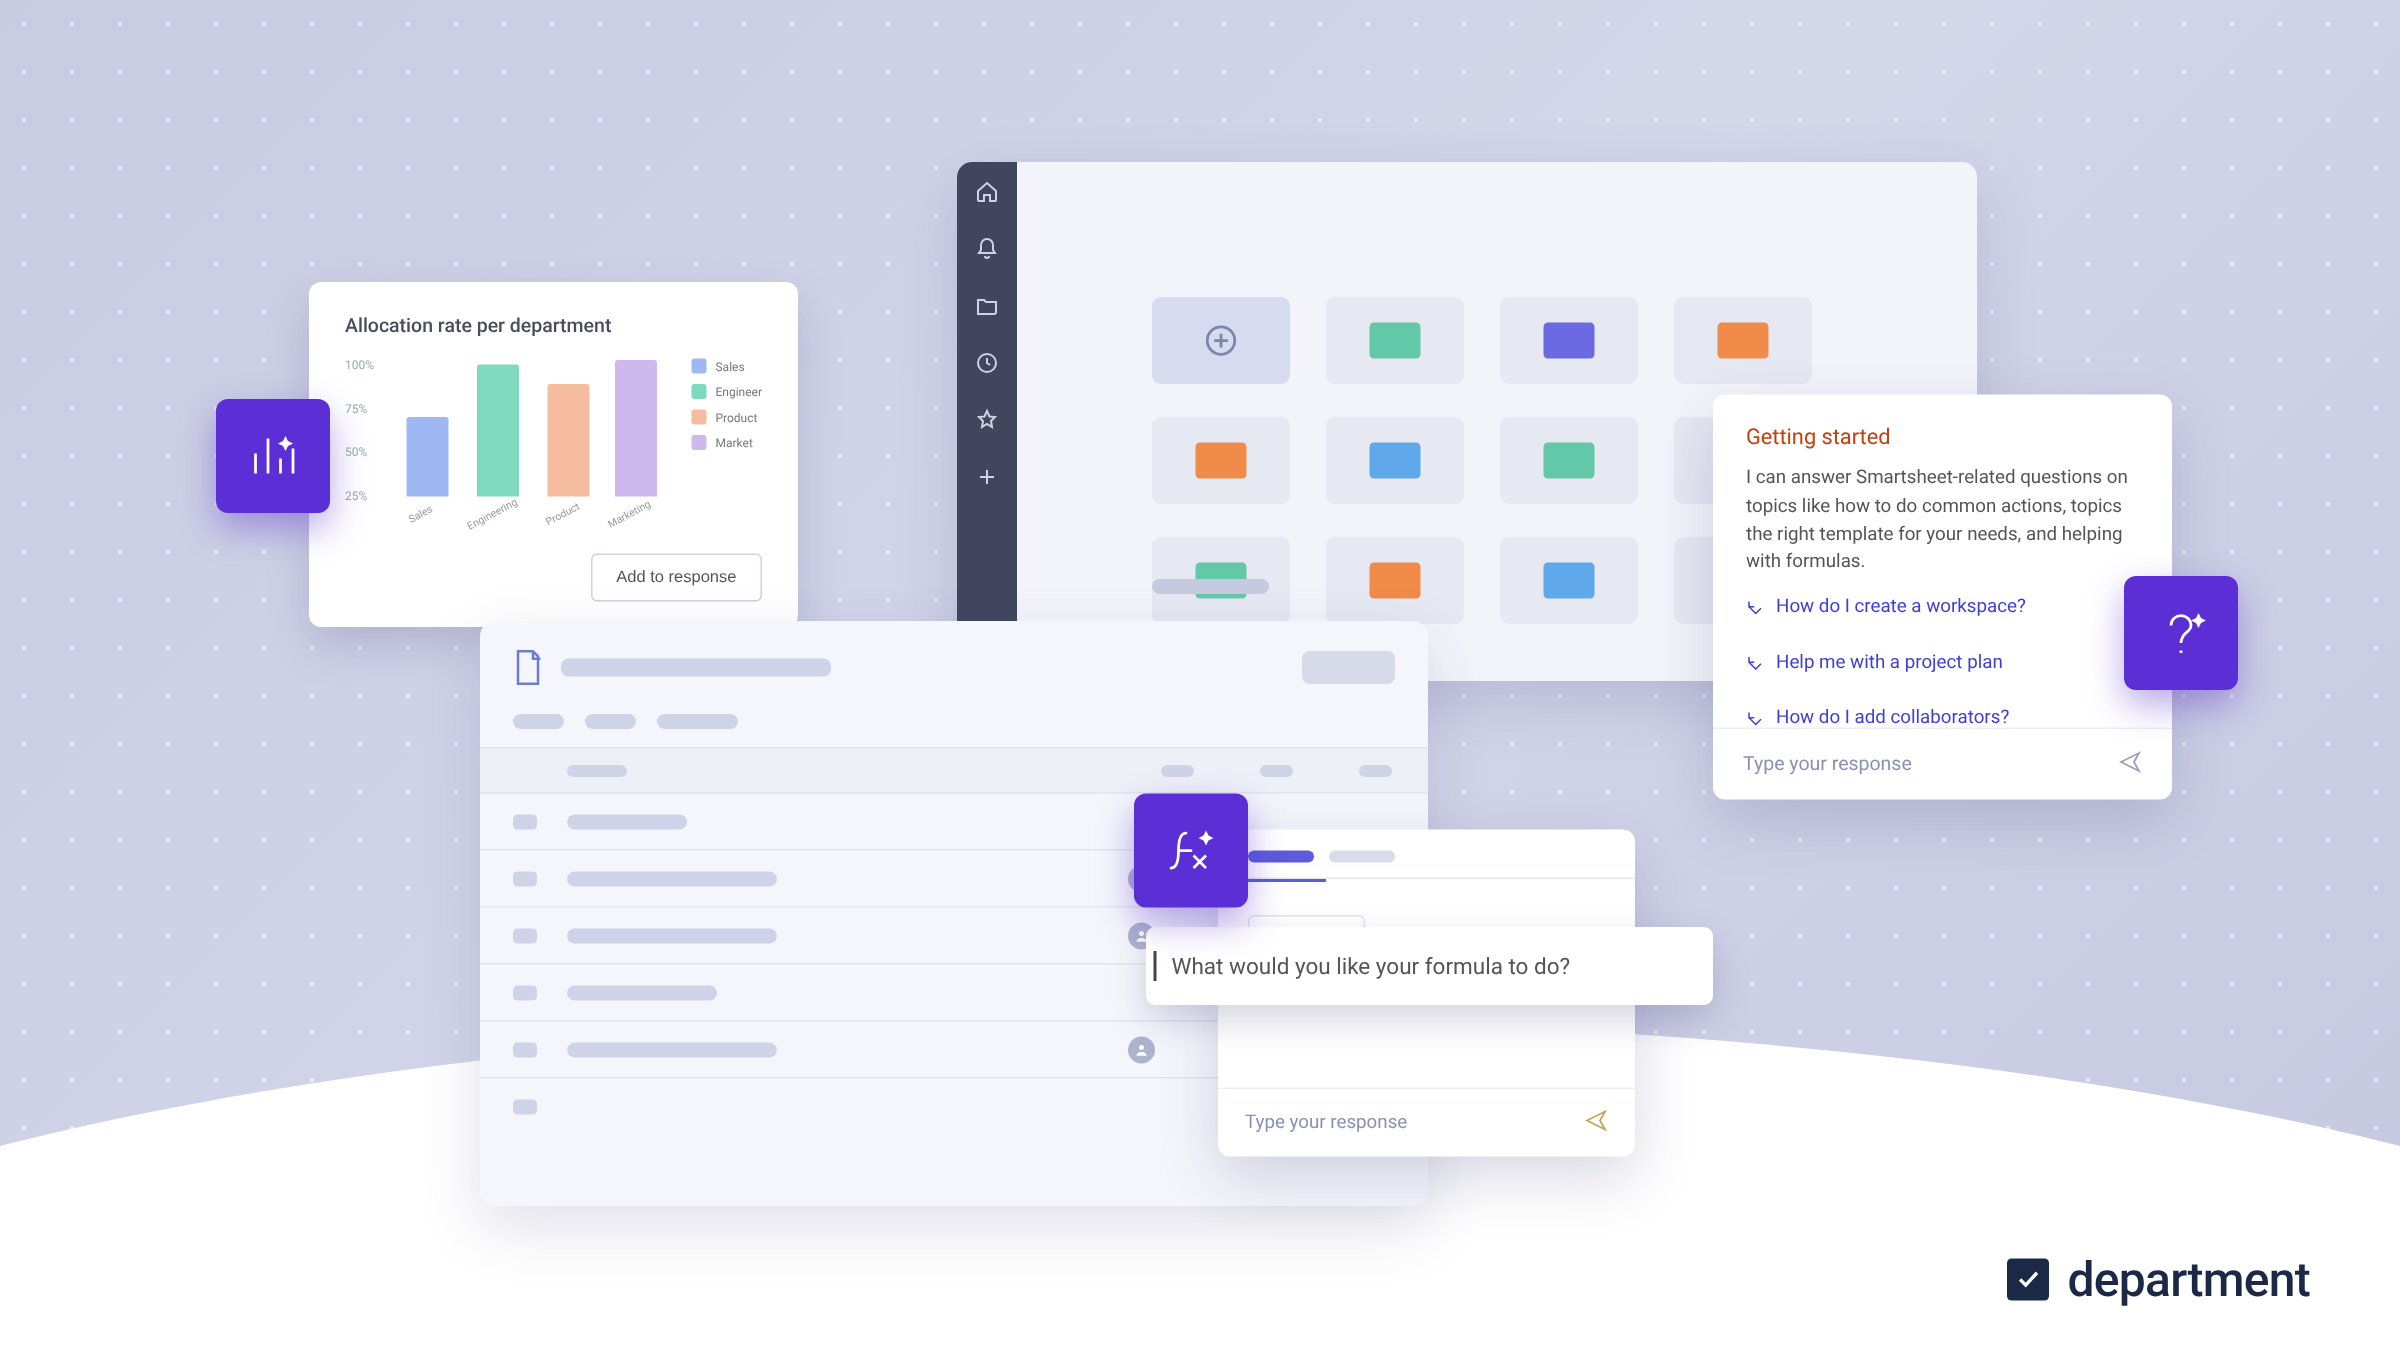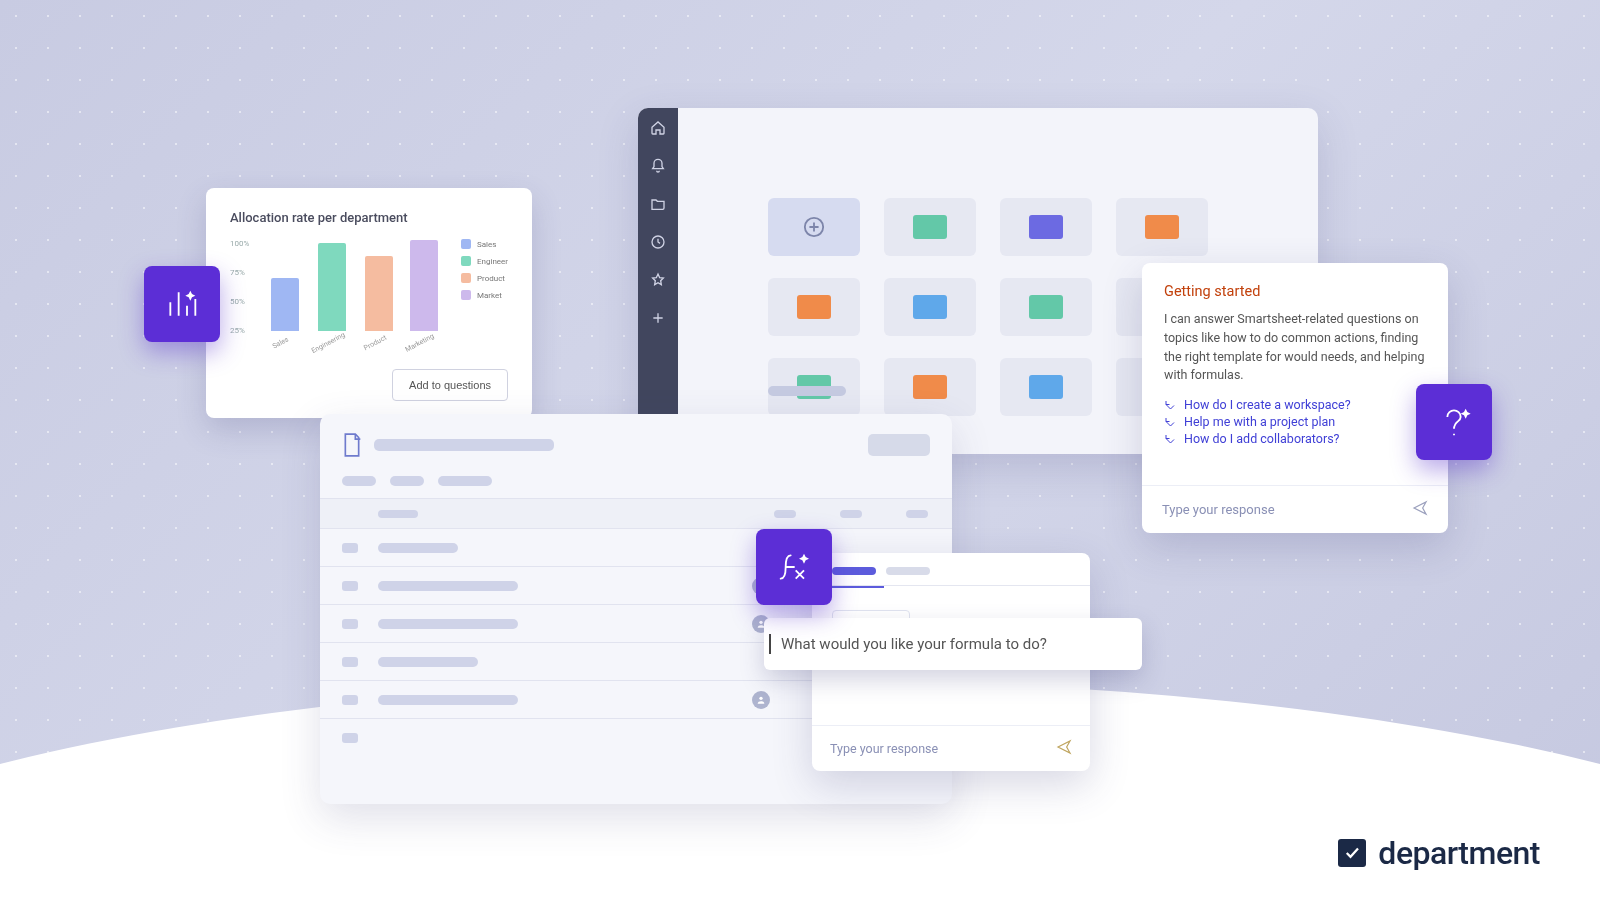--- a/index.html
+++ b/index.html
@@ -78,21 +78,21 @@
   .f-input{ position:absolute; bottom:0; left:0; right:0; height:46px; border-top:1px solid #eceef6; display:flex; align-items:center; justify-content:space-between; padding:0 18px; font-size:12.5px; color:#8a90b5;}
   .send-ico svg{ width:16px; height:16px; stroke:#bfa55f; fill:none; stroke-width:1.8;}
 
   .formula-prompt{ position:absolute; top:618px; left:764px; width:378px; height:52px; background:#fff; border-radius:6px; box-shadow:0 10px 24px rgba(60,60,120,.22); display:flex; align-items:center; padding:0 5px; font-size:15px; color:#555;}
   .cursor-bar{ width:2px; height:20px; background:#444; margin-right:10px;}
 
   
   .help-panel{ position:absolute; top:263px; left:1142px; width:306px; height:270px; background:#fff; border-radius:8px; box-shadow:0 14px 40px rgba(60,60,120,.20); padding:20px 22px 0; font-size:12.5px; color:#3b3d4d;}
   .help-panel h4{ font-size:14.5px; font-weight:400; margin-bottom:10px; color:#c2410c;}
   .help-panel p{ line-height:1.5; color:#555; margin-bottom:12px;}
-  .help-links{ display:flex; flex-direction:column; gap:2px; margin-bottom:14px;}
+  .help-links{ display:flex; flex-direction:column; gap:22px; margin-bottom:14px;}
   .help-links a{ color:#3f3fd6; text-decoration:none; display:flex; align-items:center; gap:8px; font-size:12.5px;}
   .help-links svg{ width:12px; height:12px; stroke:#3f3fd6; fill:none; stroke-width:2;}
   .help-input{ position:absolute; bottom:0; left:0; right:0; height:48px; border-top:1px solid #eceef6; display:flex; align-items:center; justify-content:space-between; padding:0 20px; font-size:13px; color:#8a90b5;}
   .help-input svg{ width:16px; height:16px; stroke:#9ba0bd; fill:none; stroke-width:1.8;}
 
   
   .badge{ position:absolute; width:76px; height:76px; background:#5c2ed6; border-radius:8px; display:flex; align-items:center; justify-content:center; box-shadow:0 10px 24px rgba(80,40,200,.4);}
   .badge svg{ width:40px; height:40px; stroke:#fff; fill:none; stroke-width:2.2;}
   .badge.chart{ top:266px; left:144px;}
   .badge.fx{ top:529px; left:756px;}
@@ -215,21 +215,21 @@
           <span class="swatch" style="background:#f5bca0"></span>
           <span>Product</span>
         </div>
       <div class="row">
           <span class="swatch" style="background:#cdb9ec"></span>
           <span>Market</span>
         </div>
     </div>
   </div>
   <div class="chart-actions">
-    <button class="btn-outline">Add to questions</button>
+    <button class="btn-outline">Add to response</button>
   </div>
 </div>
 
 <div class="sheet-card">
   <div class="sheet-head">
     <svg class="sheet-doc" viewBox="0 0 24 30">
         <path d="M4 2h12l4 4v22H4z" fill="none" stroke="#6f7bcd" stroke-width="2"></path>
         <path d="M16 2v6h6" fill="none" stroke="#6f7bcd" stroke-width="2"></path>
       </svg>
     <div class="stub" style="width:180px;height:12px"></div>
@@ -344,21 +344,21 @@
   </div>
 </div>
 
 <div class="formula-prompt">
   <div class="cursor-bar"></div>
   <span>What would you like your formula to do?</span>
 </div>
 
 <div class="help-panel">
   <h4>Getting started</h4>
-  <p>I can answer Smartsheet-related questions on topics like how to do common actions, finding the right template for would needs, and helping with formulas.</p>
+  <p>I can answer Smartsheet-related questions on topics like how to do common actions, topics the right template for your needs, and helping with formulas.</p>
   <div class="help-links">
     <a href="#">
         <svg viewBox="0 0 24 24">
           <path d="M4 4v7h7M4 11l9 9 7-7"></path>
         </svg>
         <span>How do I create a workspace?</span>
       </a>
     <a href="#">
         <svg viewBox="0 0 24 24">
           <path d="M4 4v7h7M4 11l9 9 7-7"></path>

